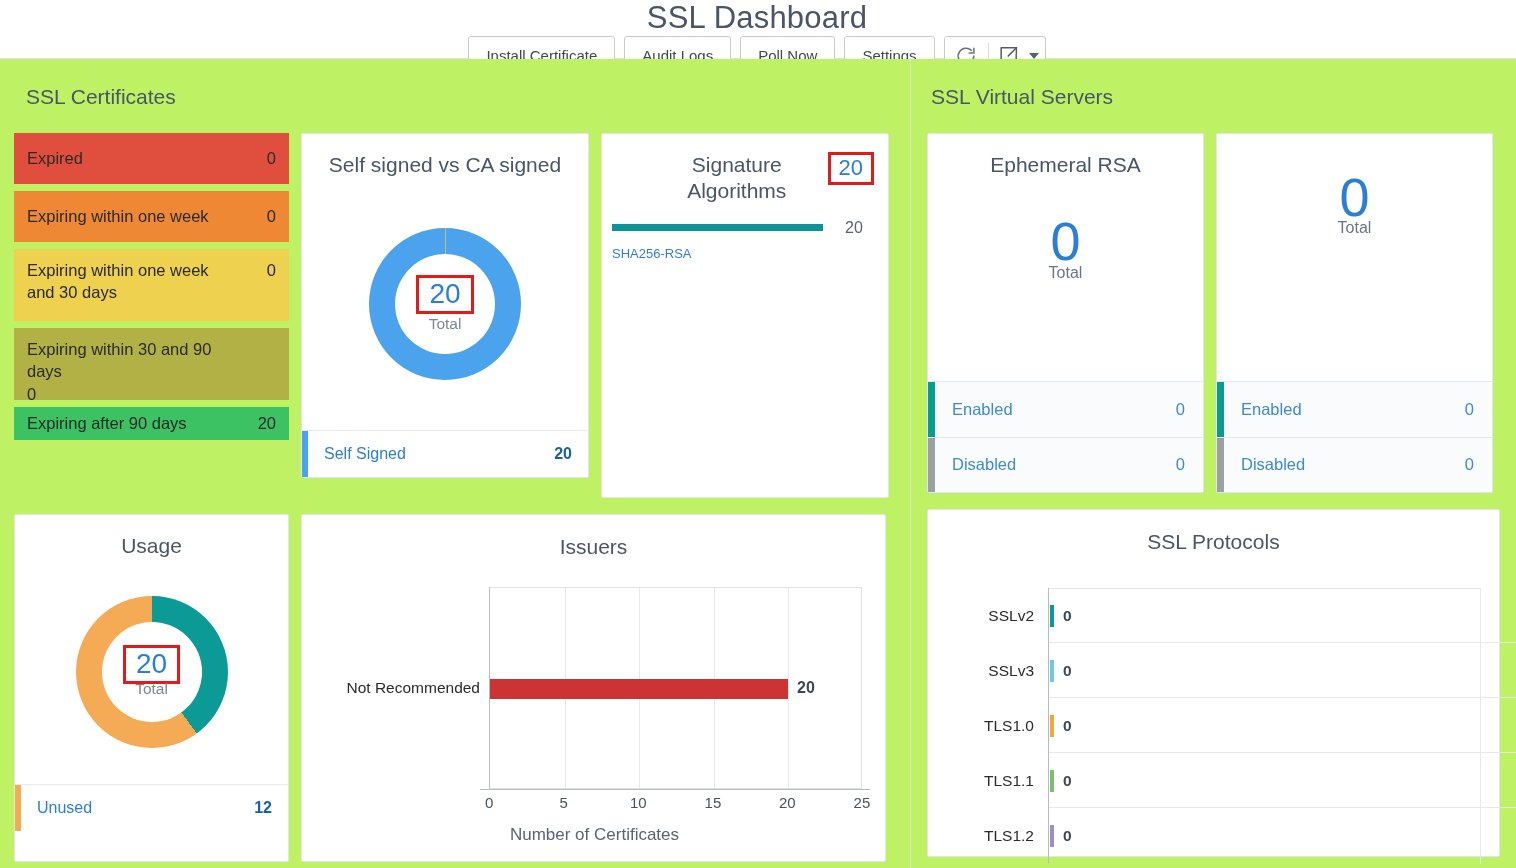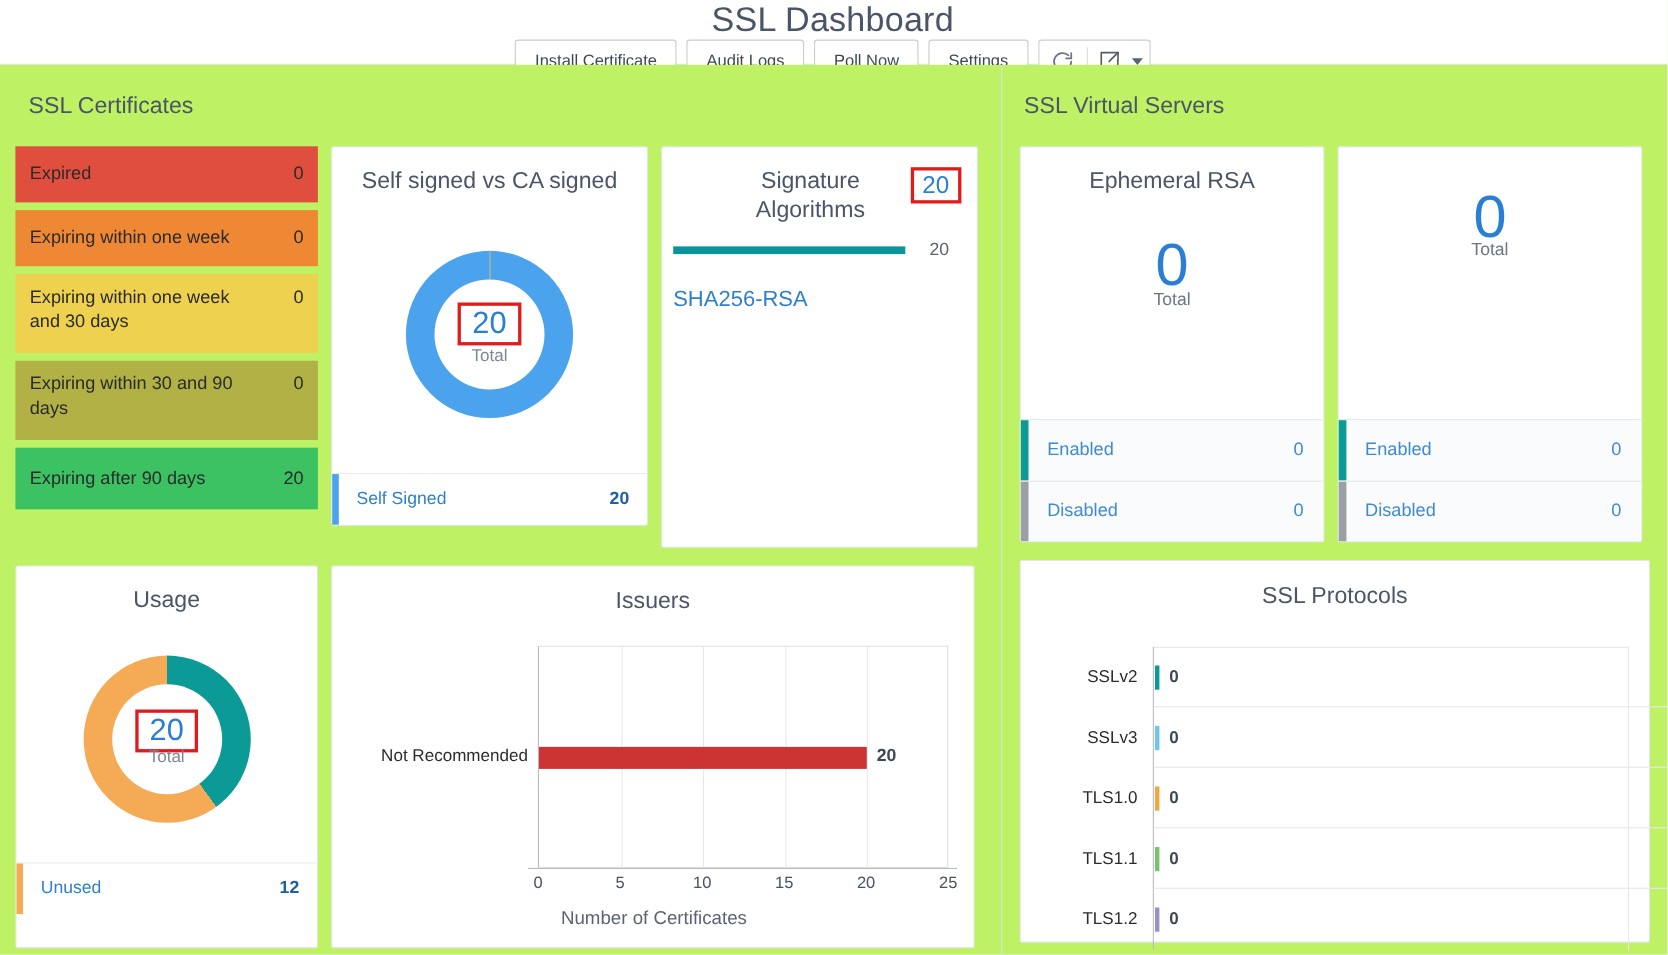--- a/index.html
+++ b/index.html
@@ -175,21 +175,21 @@
   .sig-total {
     font-size: 22px; color: #2a7fd4;
     border: 3px solid #e01b1b;
     padding: 1px 8px 2px;
     line-height: 1.1;
   }
   .sig-item { padding: 14px 0 0 10px; }
   .sig-barline { display: flex; align-items: center; }
   .sig-bar { height: 7px; background: #0c9398; }
   .sig-barval { font-size: 16px; color: #5a6470; margin-left: 22px; }
-  .sig-name { font-size: 20px; color: #2f7fd0; margin-top: 24px; cursor: pointer; }
+  .sig-name { font-size: 13px; color: #2f7fd0; margin-top: 9px; cursor: pointer; }
 
   
   .vs-card { width: 277px; display: flex; flex-direction: column; }
   .vs-body { height: 255px; position: relative; }
   .vs-num {
     text-align: center; font-size: 54px; color: #2a7fd4;
     line-height: 0.95; margin-top: 38px; font-weight: 300;
   }
   .vs-total {
     text-align: center; font-size: 16px; color: #6b7682; margin-top: -4px;
@@ -281,25 +281,25 @@
           <span class="val">0</span>
         </div>
         <div class="status-row" style="background:#ef8834;height:51px;">
           <span class="label">Expiring within one week</span>
           <span class="val">0</span>
         </div>
         <div class="status-row" style="background:#eed14f;height:72px;align-items:flex-start;">
           <span class="label">Expiring within one week and 30 days</span>
           <span class="val">0</span>
         </div>
-        <div class="status-row" style="background:#b1b146;height:72px;align-items:flex-start;">
+        <div class="status-row" style="background:#b1b146;height:72px;align-items:flex-start;flex-direction:column;">
           <span class="label">Expiring within 30 and 90 days</span>
           <span class="val">0</span>
         </div>
-        <div class="status-row" style="background:#3cc163;height:56px;">
+        <div class="status-row" style="background:#3cc163;height:33px;">
           <span class="label">Expiring after 90 days</span>
           <span class="val">20</span>
         </div>
       </div>
 
       <div class="card donut-card" style="height:345px;">
         <div class="card-title">Self signed vs CA signed</div>
         <div class="donut-wrap">
           <div class="donut" style="width:152px;height:152px;border-radius:50%;
                background:conic-gradient(#4aa3ec 0deg 360deg);">

